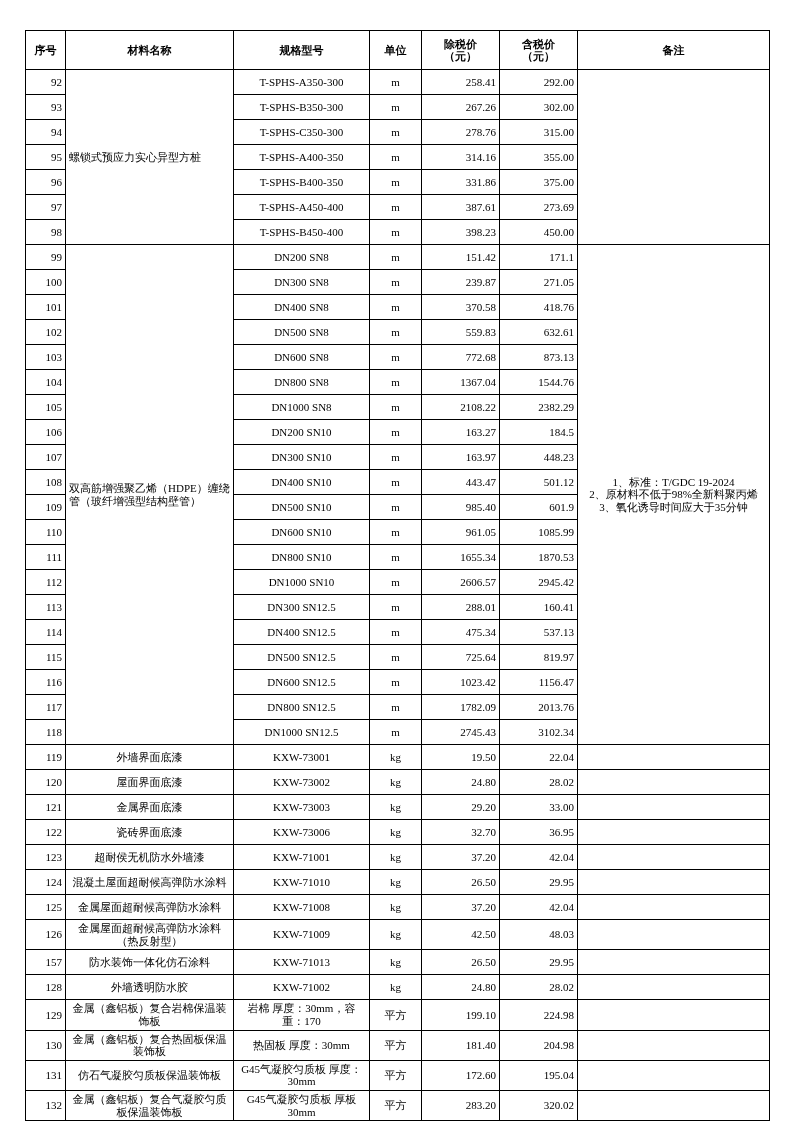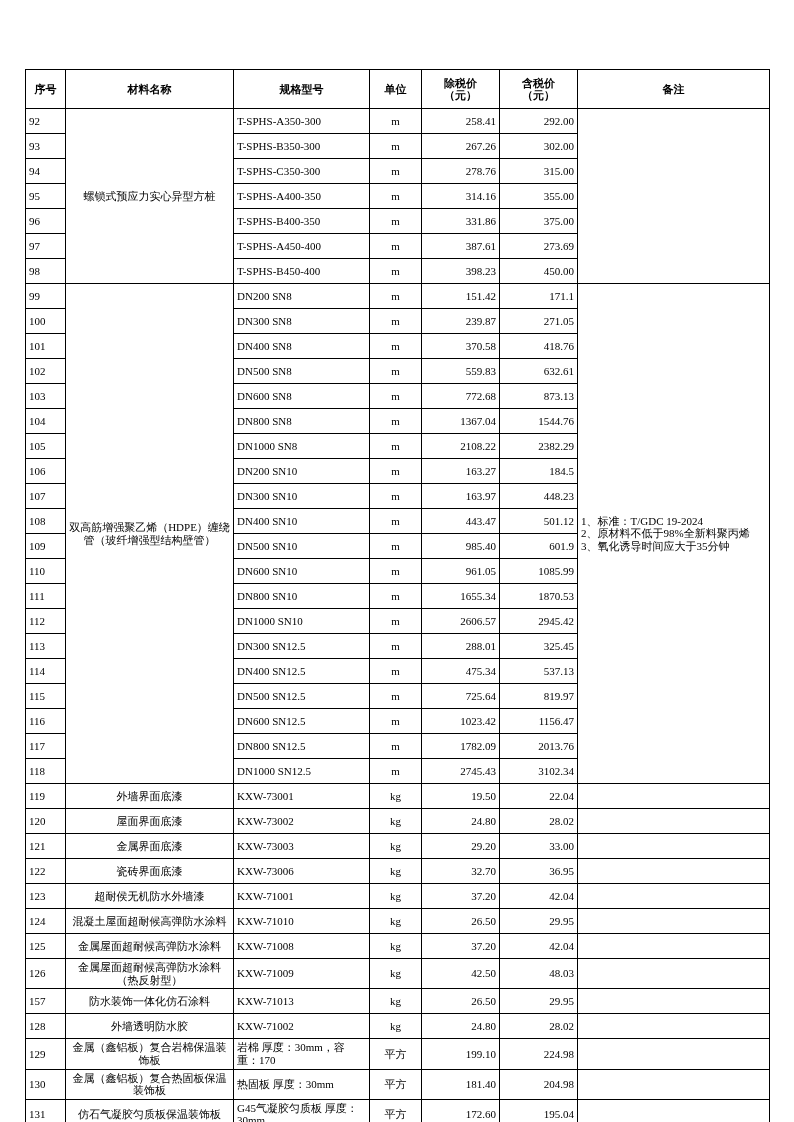--- a/index.html
+++ b/index.html
@@ -12,21 +12,20 @@
     height: 1122px;
     font-family: "Liberation Serif", serif;
     color: #000;
   }
   .page {
     position: relative;
     width: 794px;
     height: 1030px;
     box-sizing: border-box;
     padding: 30px 25px 16px 25px;
-    margin-top: 39px;
   }
   table.price-table {
     border-collapse: collapse;
     width: 744px;
     table-layout: fixed;
   }
   table.price-table td, table.price-table th {
     border: 1px solid #000;
     padding: 2px 3px;
     font-size: 11px;
@@ -47,27 +46,27 @@
     line-height: 1.1;
   }
   col.c-idx   { width: 40px; }
   col.c-name  { width: 168px; }
   col.c-spec  { width: 136px; }
   col.c-unit  { width: 52px; }
   col.c-ex    { width: 78px; }
   col.c-inc   { width: 78px; }
   col.c-note  { width: 192px; }
 
-  td.idx { text-align: left; }
+  td.idx { text-align: right; }
   td.name { text-align: center; padding-left: 4px; }
-  td.name.ctr { text-align: center; }
-  td.spec { text-align: left; padding-left: 5px; }
+  td.name.ctr { text-align: left; }
+  td.spec { text-align: center; padding-left: 5px; }
   td.unit { text-align: center; }
   td.num  { text-align: right; padding-right: 8px; }
-  td.note { text-align: left; vertical-align: middle; padding-left: 4px; font-size: 11px; line-height: 1.45; }
+  td.note { text-align: center; vertical-align: middle; padding-left: 4px; font-size: 11px; line-height: 1.45; }
   .rowh { height: 25px; }
   .note-lines div { white-space: nowrap; }
 </style>
 </head>
 <body>
 
 <div class="page">
   <table class="price-table">
     <colgroup>
       <col class="c-idx">
@@ -253,21 +252,21 @@
         <td class="spec">DN1000 SN10</td>
         <td class="unit">m</td>
         <td class="num">2606.57</td>
         <td class="num">2945.42</td>
       </tr>
       <tr class="rowh">
         <td class="idx">113</td>
         <td class="spec">DN300 SN12.5</td>
         <td class="unit">m</td>
         <td class="num">288.01</td>
-        <td class="num">325.45</td>
+        <td class="num">160.41</td>
       </tr>
       <tr class="rowh">
         <td class="idx">114</td>
         <td class="spec">DN400 SN12.5</td>
         <td class="unit">m</td>
         <td class="num">475.34</td>
         <td class="num">537.13</td>
       </tr>
       <tr class="rowh">
         <td class="idx">115</td>

